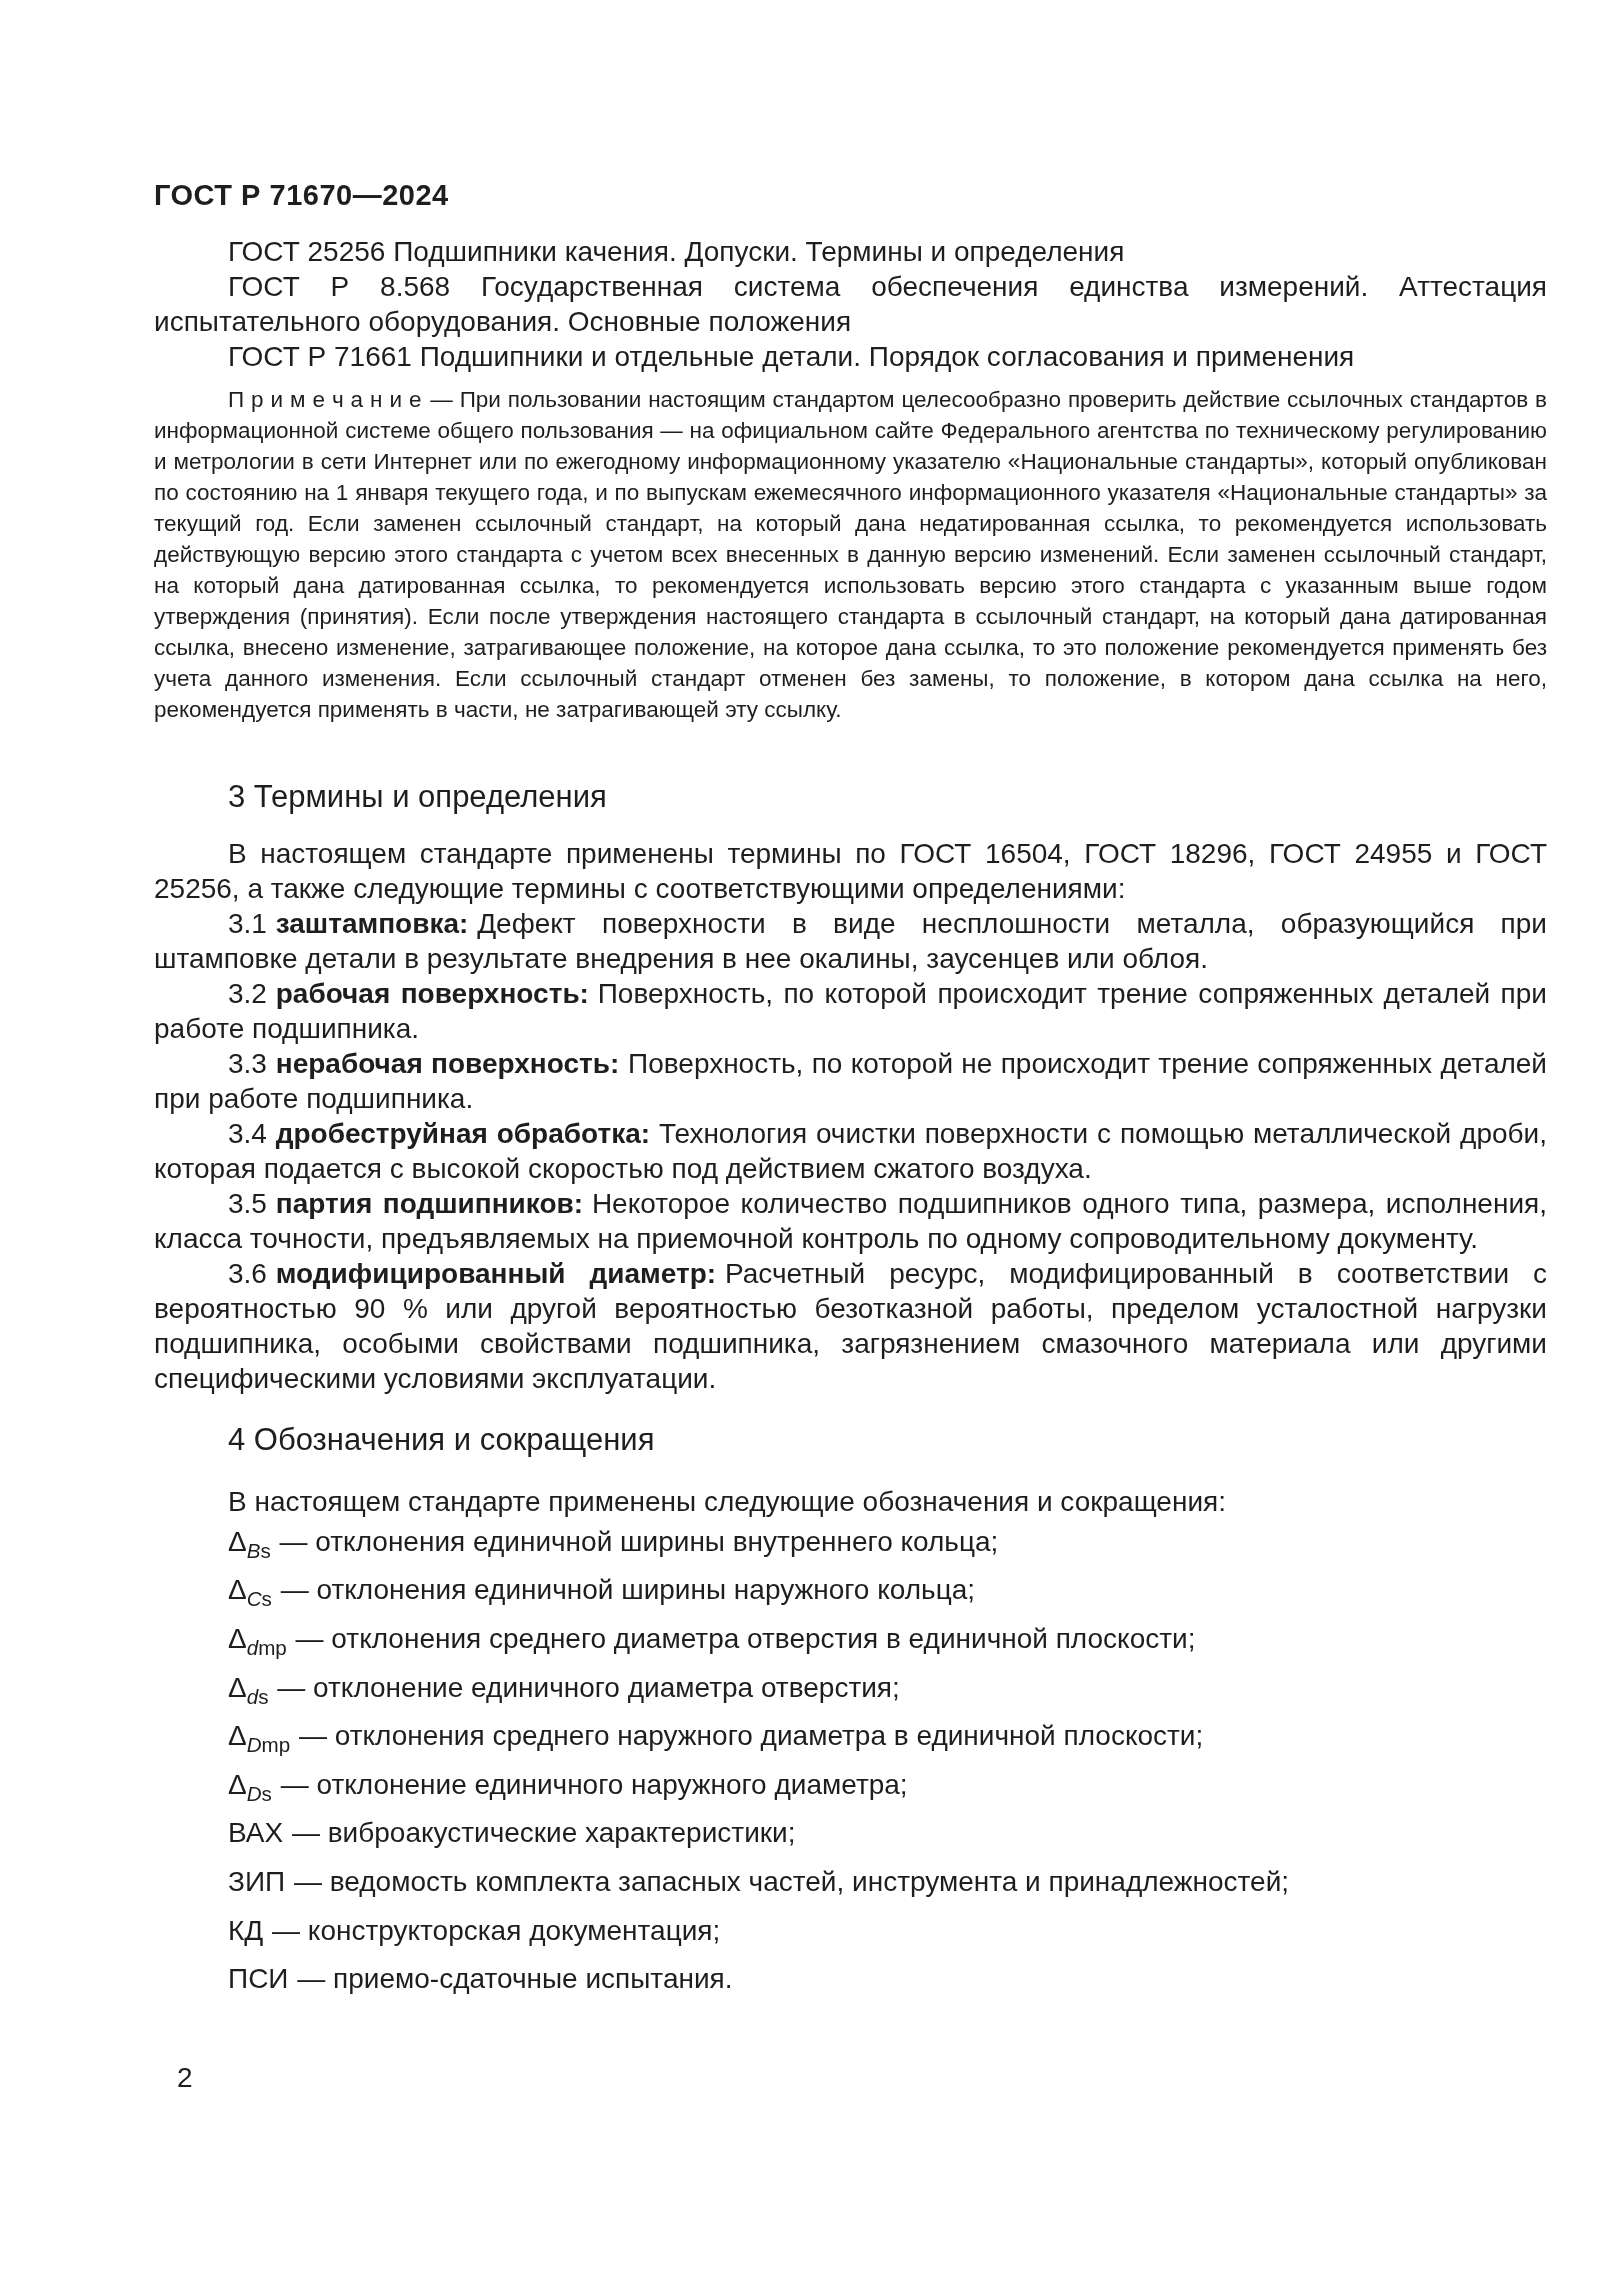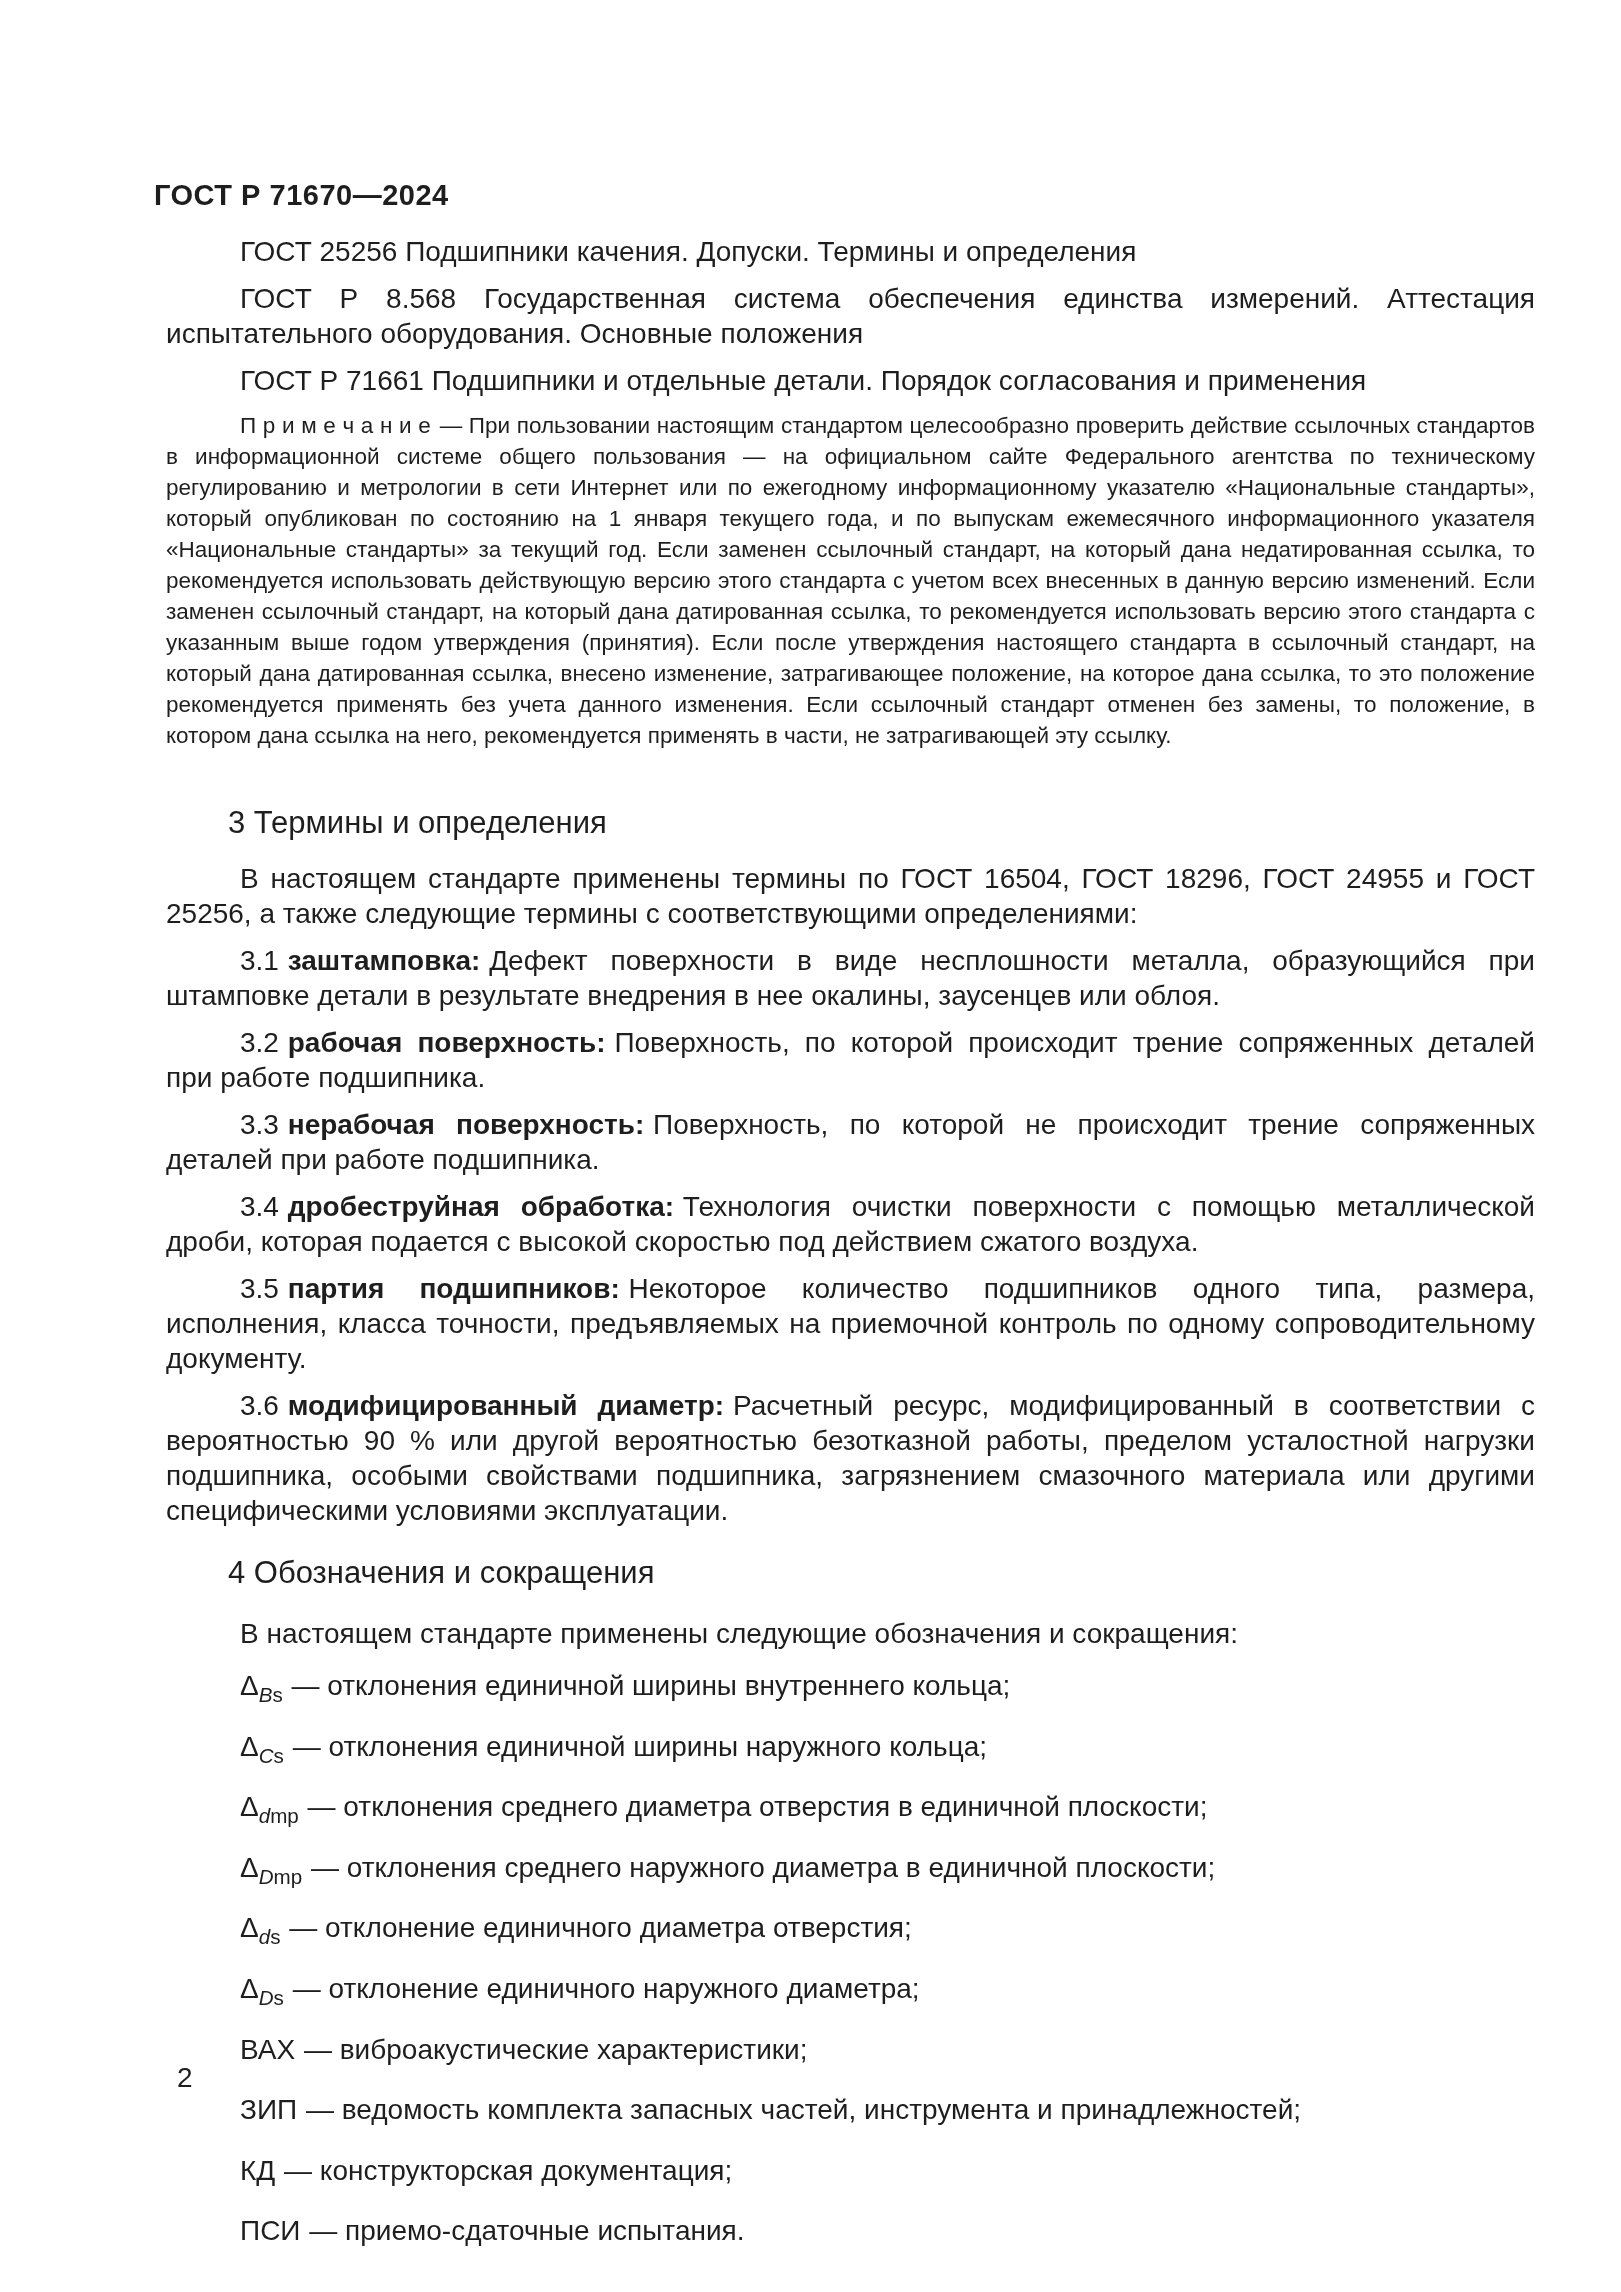--- a/index.html
+++ b/index.html
@@ -15,21 +15,21 @@
     box-sizing: border-box;
     padding: 181px 74px 0 154px;
   }
   .doc-number {
     font-weight: bold;
     font-size: 29px;
     line-height: 29px;
     margin-bottom: 23.5px;
     letter-spacing: 0.5px;
   }
-  p { margin: 12px; text-indent: 74px; text-align: justify; }
+  p { margin: 0; text-indent: 74px; text-align: justify; }
   .refs p {
     font-size: 28px;
     line-height: 35px;
   }
   .note {
     font-size: 22.5px;
     line-height: 31px;
     margin-top: 10.8px;
   }
   .note-label { margin-right: 8.8px; }
@@ -89,22 +89,22 @@
     <p><span class="term-num">3.6</span><b class="term-name">модифицированный диаметр:</b><span>Расчетный ресурс, модифицированный в соответствии с вероятностью 90 % или другой вероятностью безотказной работы, пределом усталостной нагрузки подшипника, особыми свойствами подшипника, загрязнением смазочного материала или другими специфическими условиями эксплуатации.</span></p>
   </div>
 
   <div class="section-title section-title--s4">4 Обозначения и сокращения</div>
 
   <div class="sym-list">
     <p style="font-size:28px;line-height:40px;">В настоящем стандарте применены следующие обозначения и сокращения:</p>
     <p><i class="sym-pre-i"></i><span>Δ</span><sub class="sym-sub"><i>B</i><span>s</span></sub><span class="sym-text">— отклонения единичной ширины внутреннего кольца;</span></p>
     <p><i class="sym-pre-i"></i><span>Δ</span><sub class="sym-sub"><i>C</i><span>s</span></sub><span class="sym-text">— отклонения единичной ширины наружного кольца;</span></p>
     <p><i class="sym-pre-i"></i><span>Δ</span><sub class="sym-sub"><i>d</i><span>mp</span></sub><span class="sym-text">— отклонения среднего диаметра отверстия в единичной плоскости;</span></p>
+    <p><i class="sym-pre-i"></i><span>Δ</span><sub class="sym-sub"><i>d</i><span>s</span></sub><span class="sym-text">— отклонение единичного диаметра отверстия;</span></p>
     <p><i class="sym-pre-i"></i><span>Δ</span><sub class="sym-sub"><i>D</i><span>mp</span></sub><span class="sym-text">— отклонения среднего наружного диаметра в единичной плоскости;</span></p>
-    <p><i class="sym-pre-i"></i><span>Δ</span><sub class="sym-sub"><i>d</i><span>s</span></sub><span class="sym-text">— отклонение единичного диаметра отверстия;</span></p>
     <p><i class="sym-pre-i"></i><span>Δ</span><sub class="sym-sub"><i>D</i><span>s</span></sub><span class="sym-text">— отклонение единичного наружного диаметра;</span></p>
     <p><i class="sym-pre-i"></i><span>ВАХ</span><sub class="sym-sub"><i></i><span></span></sub><span class="sym-text">— виброакустические характеристики;</span></p>
     <p><i class="sym-pre-i"></i><span>ЗИП</span><sub class="sym-sub"><i></i><span></span></sub><span class="sym-text">— ведомость комплекта запасных частей, инструмента и принадлежностей;</span></p>
     <p><i class="sym-pre-i"></i><span>КД</span><sub class="sym-sub"><i></i><span></span></sub><span class="sym-text">— конструкторская документация;</span></p>
     <p><i class="sym-pre-i"></i><span>ПСИ</span><sub class="sym-sub"><i></i><span></span></sub><span class="sym-text">— приемо-сдаточные испытания.</span></p>
   </div>
 
   <div class="page-num">2</div>
 
 </div>

